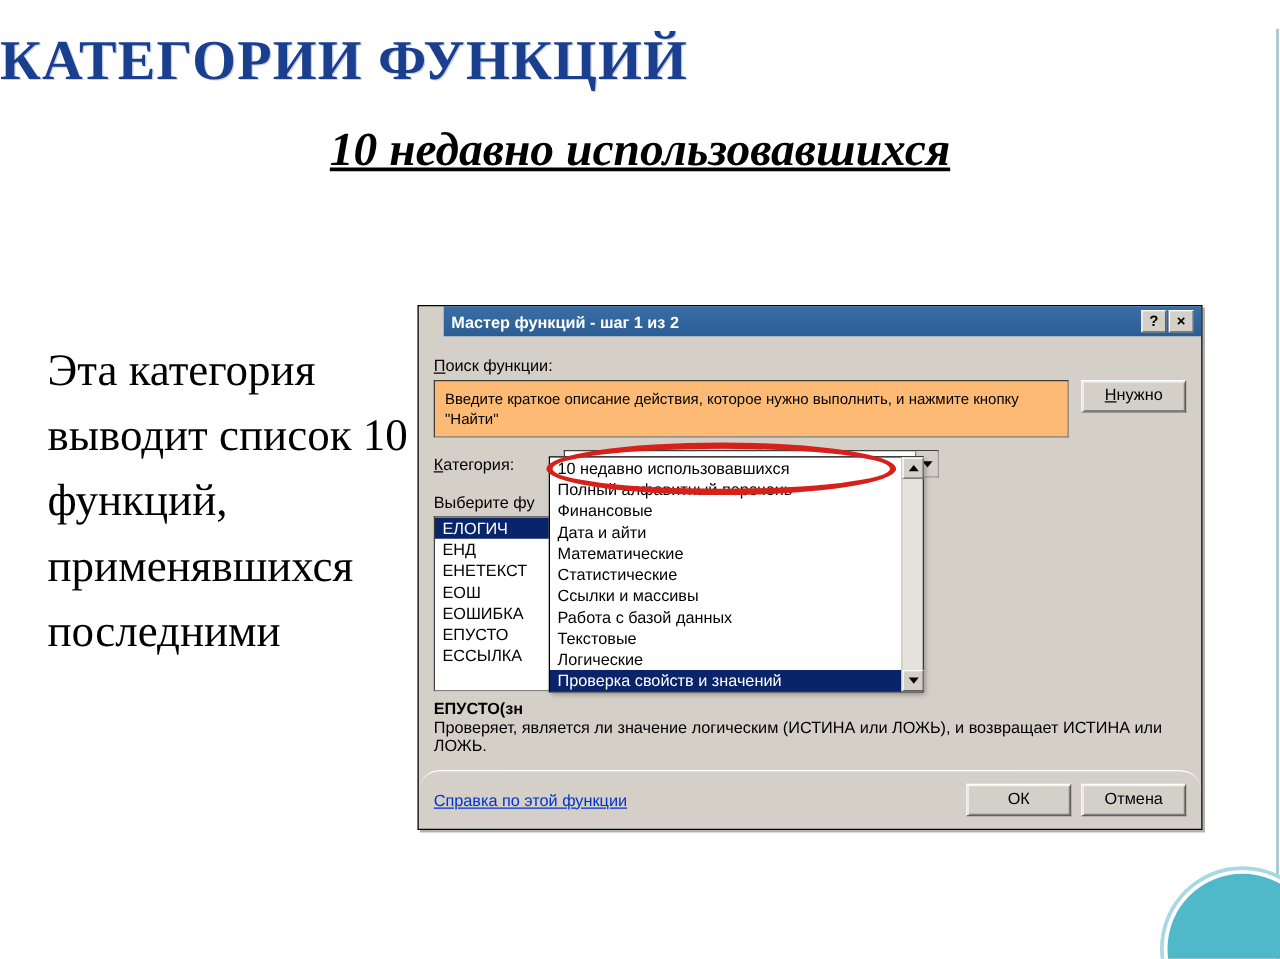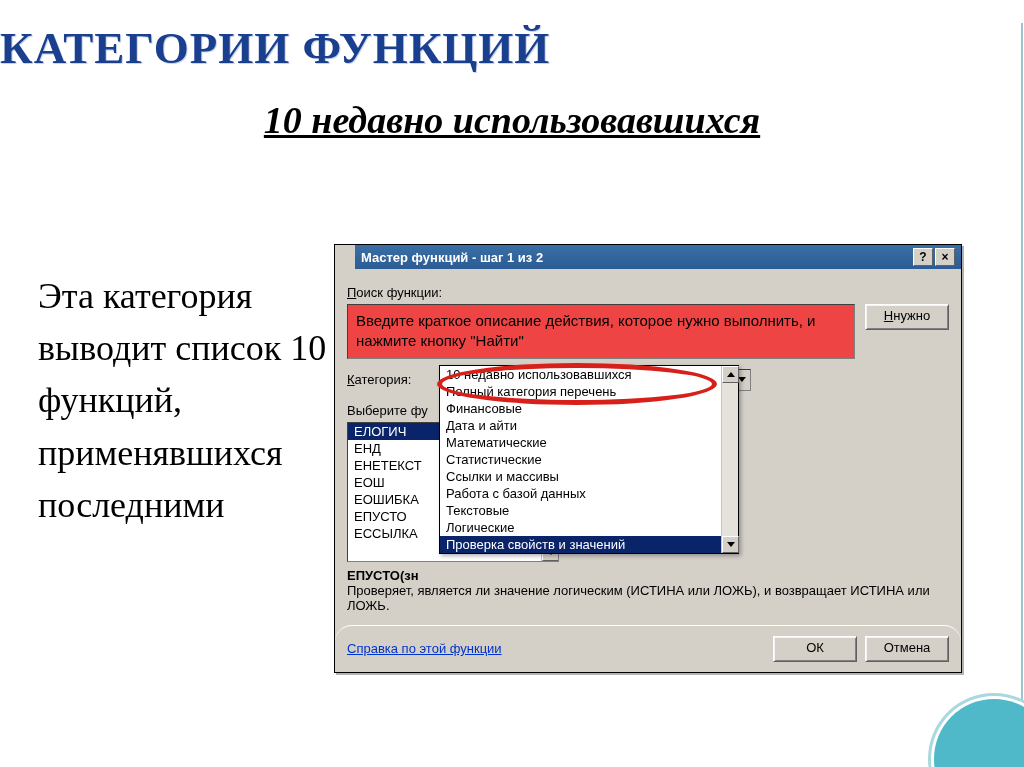--- a/index.html
+++ b/index.html
@@ -98,24 +98,24 @@
     display: flex; align-items: center; justify-content: center;
     color: #000; font-size: 12px; font-weight: bold;
   }
   .dialog-body { padding: 10px 12px 12px 12px; }
   .label { margin: 6px 0 4px 0; }
   .underline-letter { text-decoration: underline; }
   .search-row { display: flex; gap: 10px; align-items: flex-start; }
   .search-box {
     flex: 1;
     border: 1px solid #808080;
-    background: #ef4444;
+    background: #fdba74;
     padding: 6px 8px;
     min-height: 42px;
-    font-size: 15px;
+    font-size: 12px;
     line-height: 1.35;
     border-top-color:#404040; border-left-color:#404040;
   }
   .btn {
     min-width: 84px;
     height: 26px;
     background: #d4d0c8;
     border: 1px solid #fff;
     border-right-color: #606060;
     border-bottom-color: #606060;
@@ -279,21 +279,21 @@
           <div class="item">ЕССЫЛКА</div>
           <div class="scrollbar">
             <div class="sb-btn up"></div>
             <div class="sb-btn down"></div>
           </div>
         </div>
       </div>
 
       <div class="dropdown">
         <div class="ditem">10 недавно использовавшихся</div>
-        <div class="ditem">Полный категория перечень</div>
+        <div class="ditem">Полный алфавитный перечень</div>
         <div class="ditem">Финансовые</div>
         <div class="ditem">Дата и айти</div>
         <div class="ditem">Математические</div>
         <div class="ditem">Статистические</div>
         <div class="ditem">Ссылки и массивы</div>
         <div class="ditem">Работа с базой данных</div>
         <div class="ditem">Текстовые</div>
         <div class="ditem">Логические</div>
         <div class="ditem sel">Проверка свойств и значений</div>
         <div class="dd-scroll">

